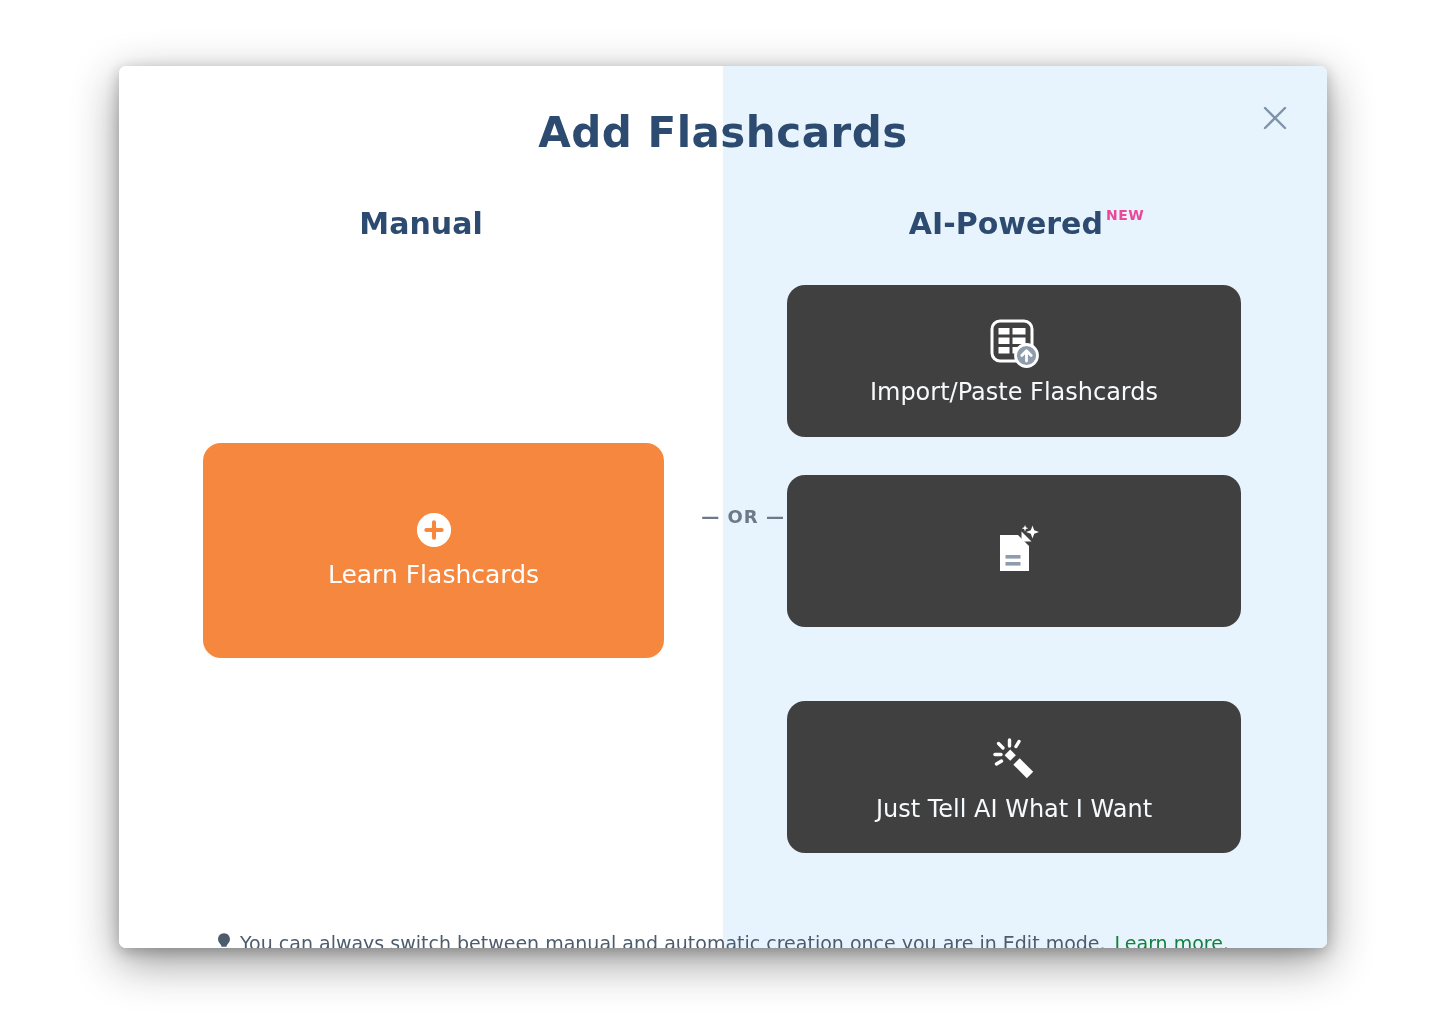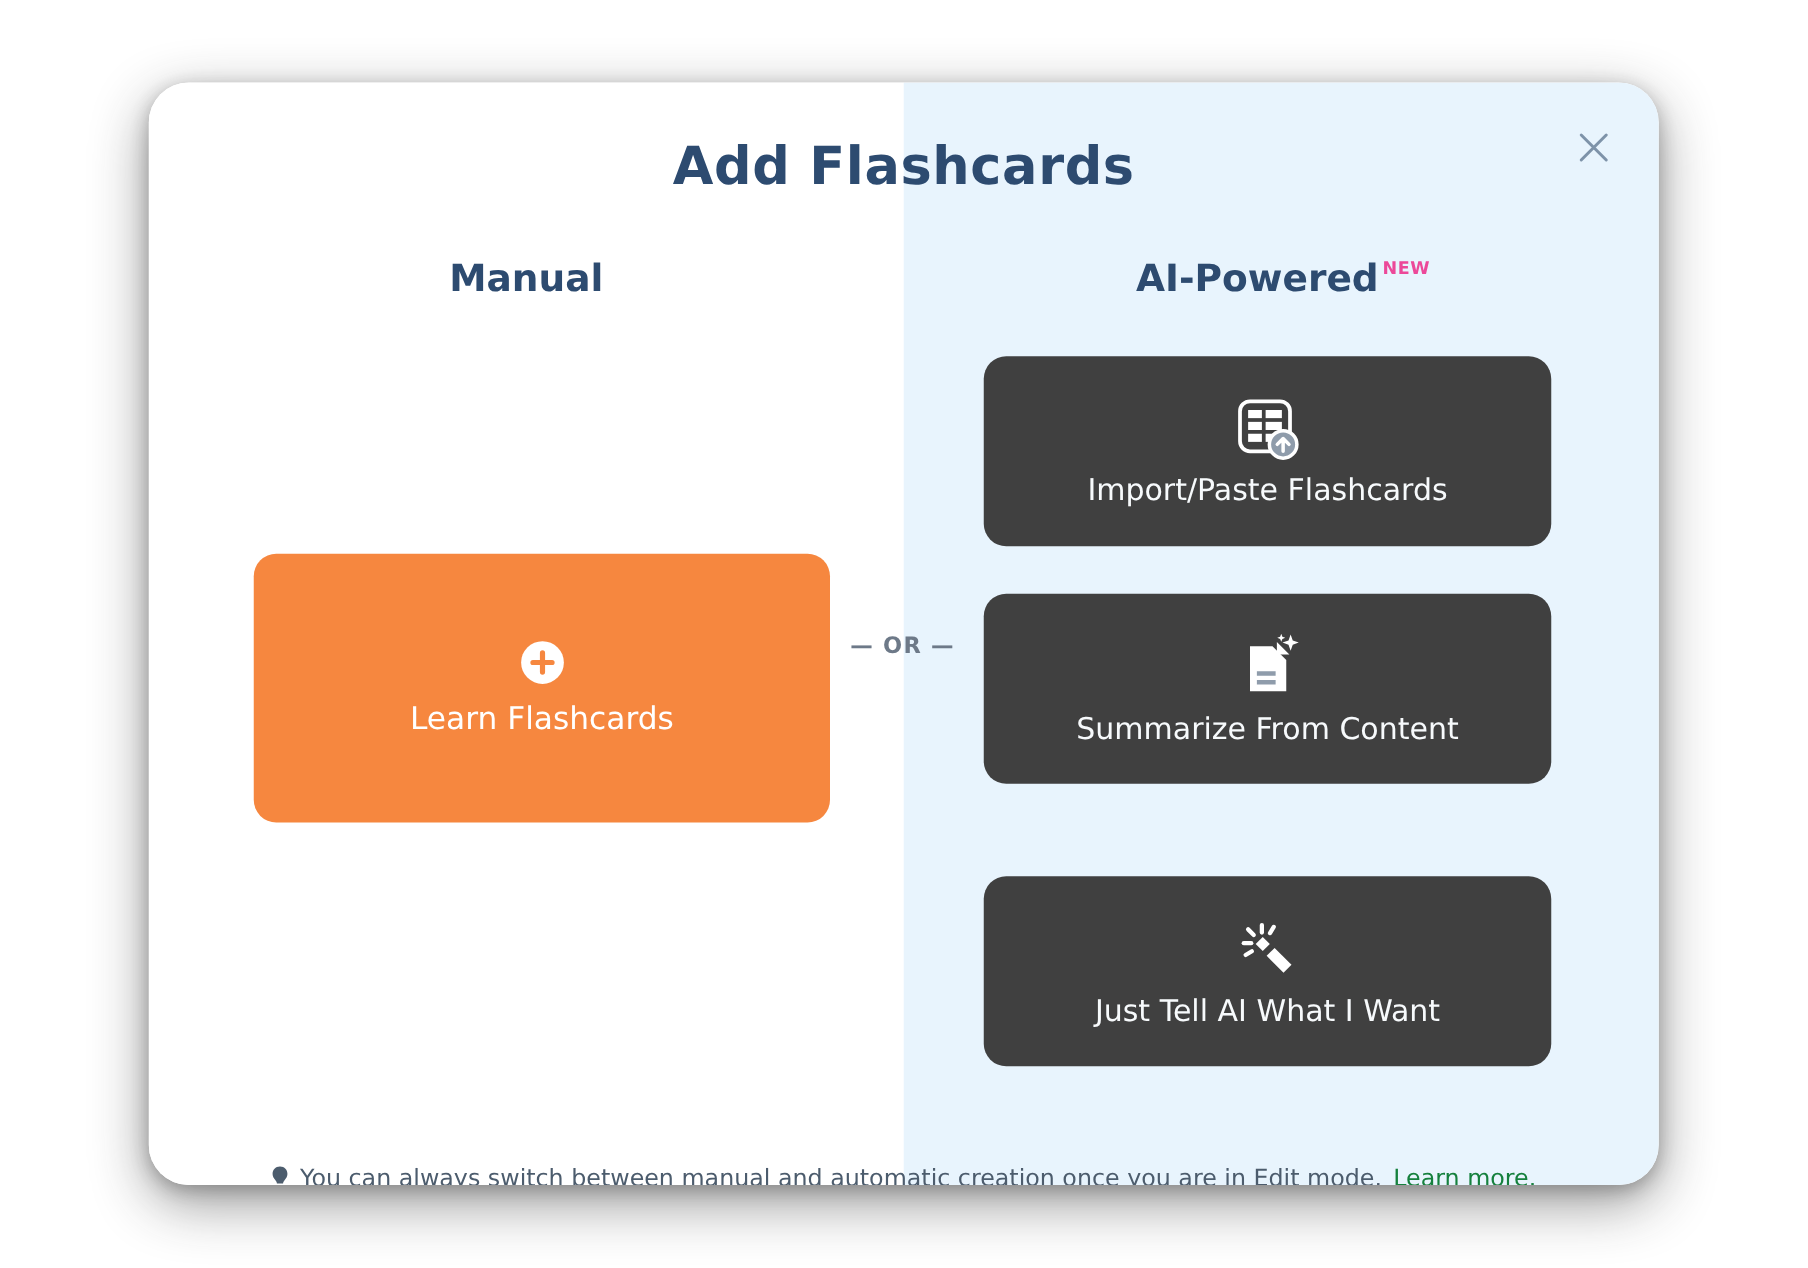--- a/index.html
+++ b/index.html
@@ -1,21 +1,21 @@
 <!DOCTYPE html>
 <html><head>
 <meta charset="utf-8">
 <style>
   * { margin: 0; padding: 0; box-sizing: border-box; }
   html, body { width: 1446px; height: 1014px; background: #ffffff; font-family: "DejaVu Sans", "Liberation Sans", sans-serif; }
   .page { position: relative; width: 1446px; height: 1014px; background: #ffffff; overflow: hidden; }
 
   .modal {
     position: absolute; left: 119px; top: 66px; width: 1208px; height: 882px;
-    border-radius: 32px; background: #ffffff; overflow: hidden;
+    border-radius: 7px; background: #ffffff; overflow: hidden;
     box-shadow: 0 14px 45px rgba(40,40,40,0.48), 0 4px 14px rgba(40,40,40,0.28);
   }
   .panel-left  { position: absolute; left: 0; top: 0; width: 604px; height: 100%; background: #ffffff; }
   .panel-right { position: absolute; left: 604px; top: 0; width: 604px; height: 100%; background: #e8f4fd; }
 
   .title {
     position: absolute; top: 42px; left: 0; width: 100%; text-align: center;
     font-size: 42px; font-weight: bold; color: #2d4b70; letter-spacing: 0.5px;
   }
 
@@ -38,21 +38,21 @@
 
   .type-btn {
     position: absolute; left: 84px; top: 377px; width: 461px; height: 215px;
     background: #f6873f; border: none; border-radius: 18px; cursor: pointer;
     display: flex; flex-direction: column; align-items: center; justify-content: center; gap: 12px;
     color: #ffffff; font-family: inherit;
   }
   .type-btn .btn-label { font-size: 25px; color: #ffffff; }
 
   .or-divider {
-    position: absolute; top: 440px; left: 540px; width: 126px; text-align: center;
+    position: absolute; top: 440px; left: 540px; width: 126px; text-align: right;
     font-size: 18px; font-weight: bold; color: #6d7988; letter-spacing: 1px;
   }
 
   .ai-btn {
     position: absolute; left: 668px; width: 454px; height: 152px;
     background: #404040; border: none; border-radius: 18px; cursor: pointer;
     display: flex; flex-direction: column; align-items: center; justify-content: center; gap: 9px;
     color: #ffffff; font-family: inherit;
   }
   .ai-btn-1 { top: 219px; }
@@ -122,21 +122,20 @@
       <span class="icon-block">
         <svg width="54" height="54" viewBox="0 0 54 54">
           <polygon points="13,11 31,11 42,22 42,47 13,47" fill="#ffffff"></polygon>
           <polygon points="34.5,7.5 44.5,17.5 34.5,17.5" fill="#ffffff"></polygon>
           <rect x="18.5" y="31" width="15" height="3.6" fill="#8f9cab"></rect>
           <rect x="18.5" y="38" width="15" height="3.6" fill="#8f9cab"></rect>
           <path d="M45.5 1.5 L47.2 6.3 L52 8 L47.2 9.7 L45.5 14.5 L43.8 9.7 L39 8 L43.8 6.3 Z" fill="#ffffff"></path>
           <path d="M38 1 L38.9 3.3 L41.2 4.2 L38.9 5.1 L38 7.4 L37.1 5.1 L34.8 4.2 L37.1 3.3 Z" fill="#ffffff"></path>
         </svg>
       </span>
-      <span class="btn-label">Summarize From Content</span>
     </button>
 
     <button class="ai-btn ai-btn-3">
       <span class="icon-block">
         <svg width="54" height="54" viewBox="0 0 54 54">
           <rect x="19.2" y="19.2" width="8" height="8" transform="rotate(45 23.2 23.2)" fill="#ffffff"></rect>
           <line x1="29.5" y1="29.5" x2="43" y2="43" stroke="#ffffff" stroke-width="9"></line>
           <line x1="22.5" y1="14" x2="22.5" y2="8" stroke="#ffffff" stroke-width="3.4" stroke-linecap="round"></line>
           <line x1="14" y1="22.5" x2="8" y2="22.5" stroke="#ffffff" stroke-width="3.4" stroke-linecap="round"></line>
           <line x1="16" y1="16" x2="11.5" y2="11.5" stroke="#ffffff" stroke-width="3.4" stroke-linecap="round"></line>

